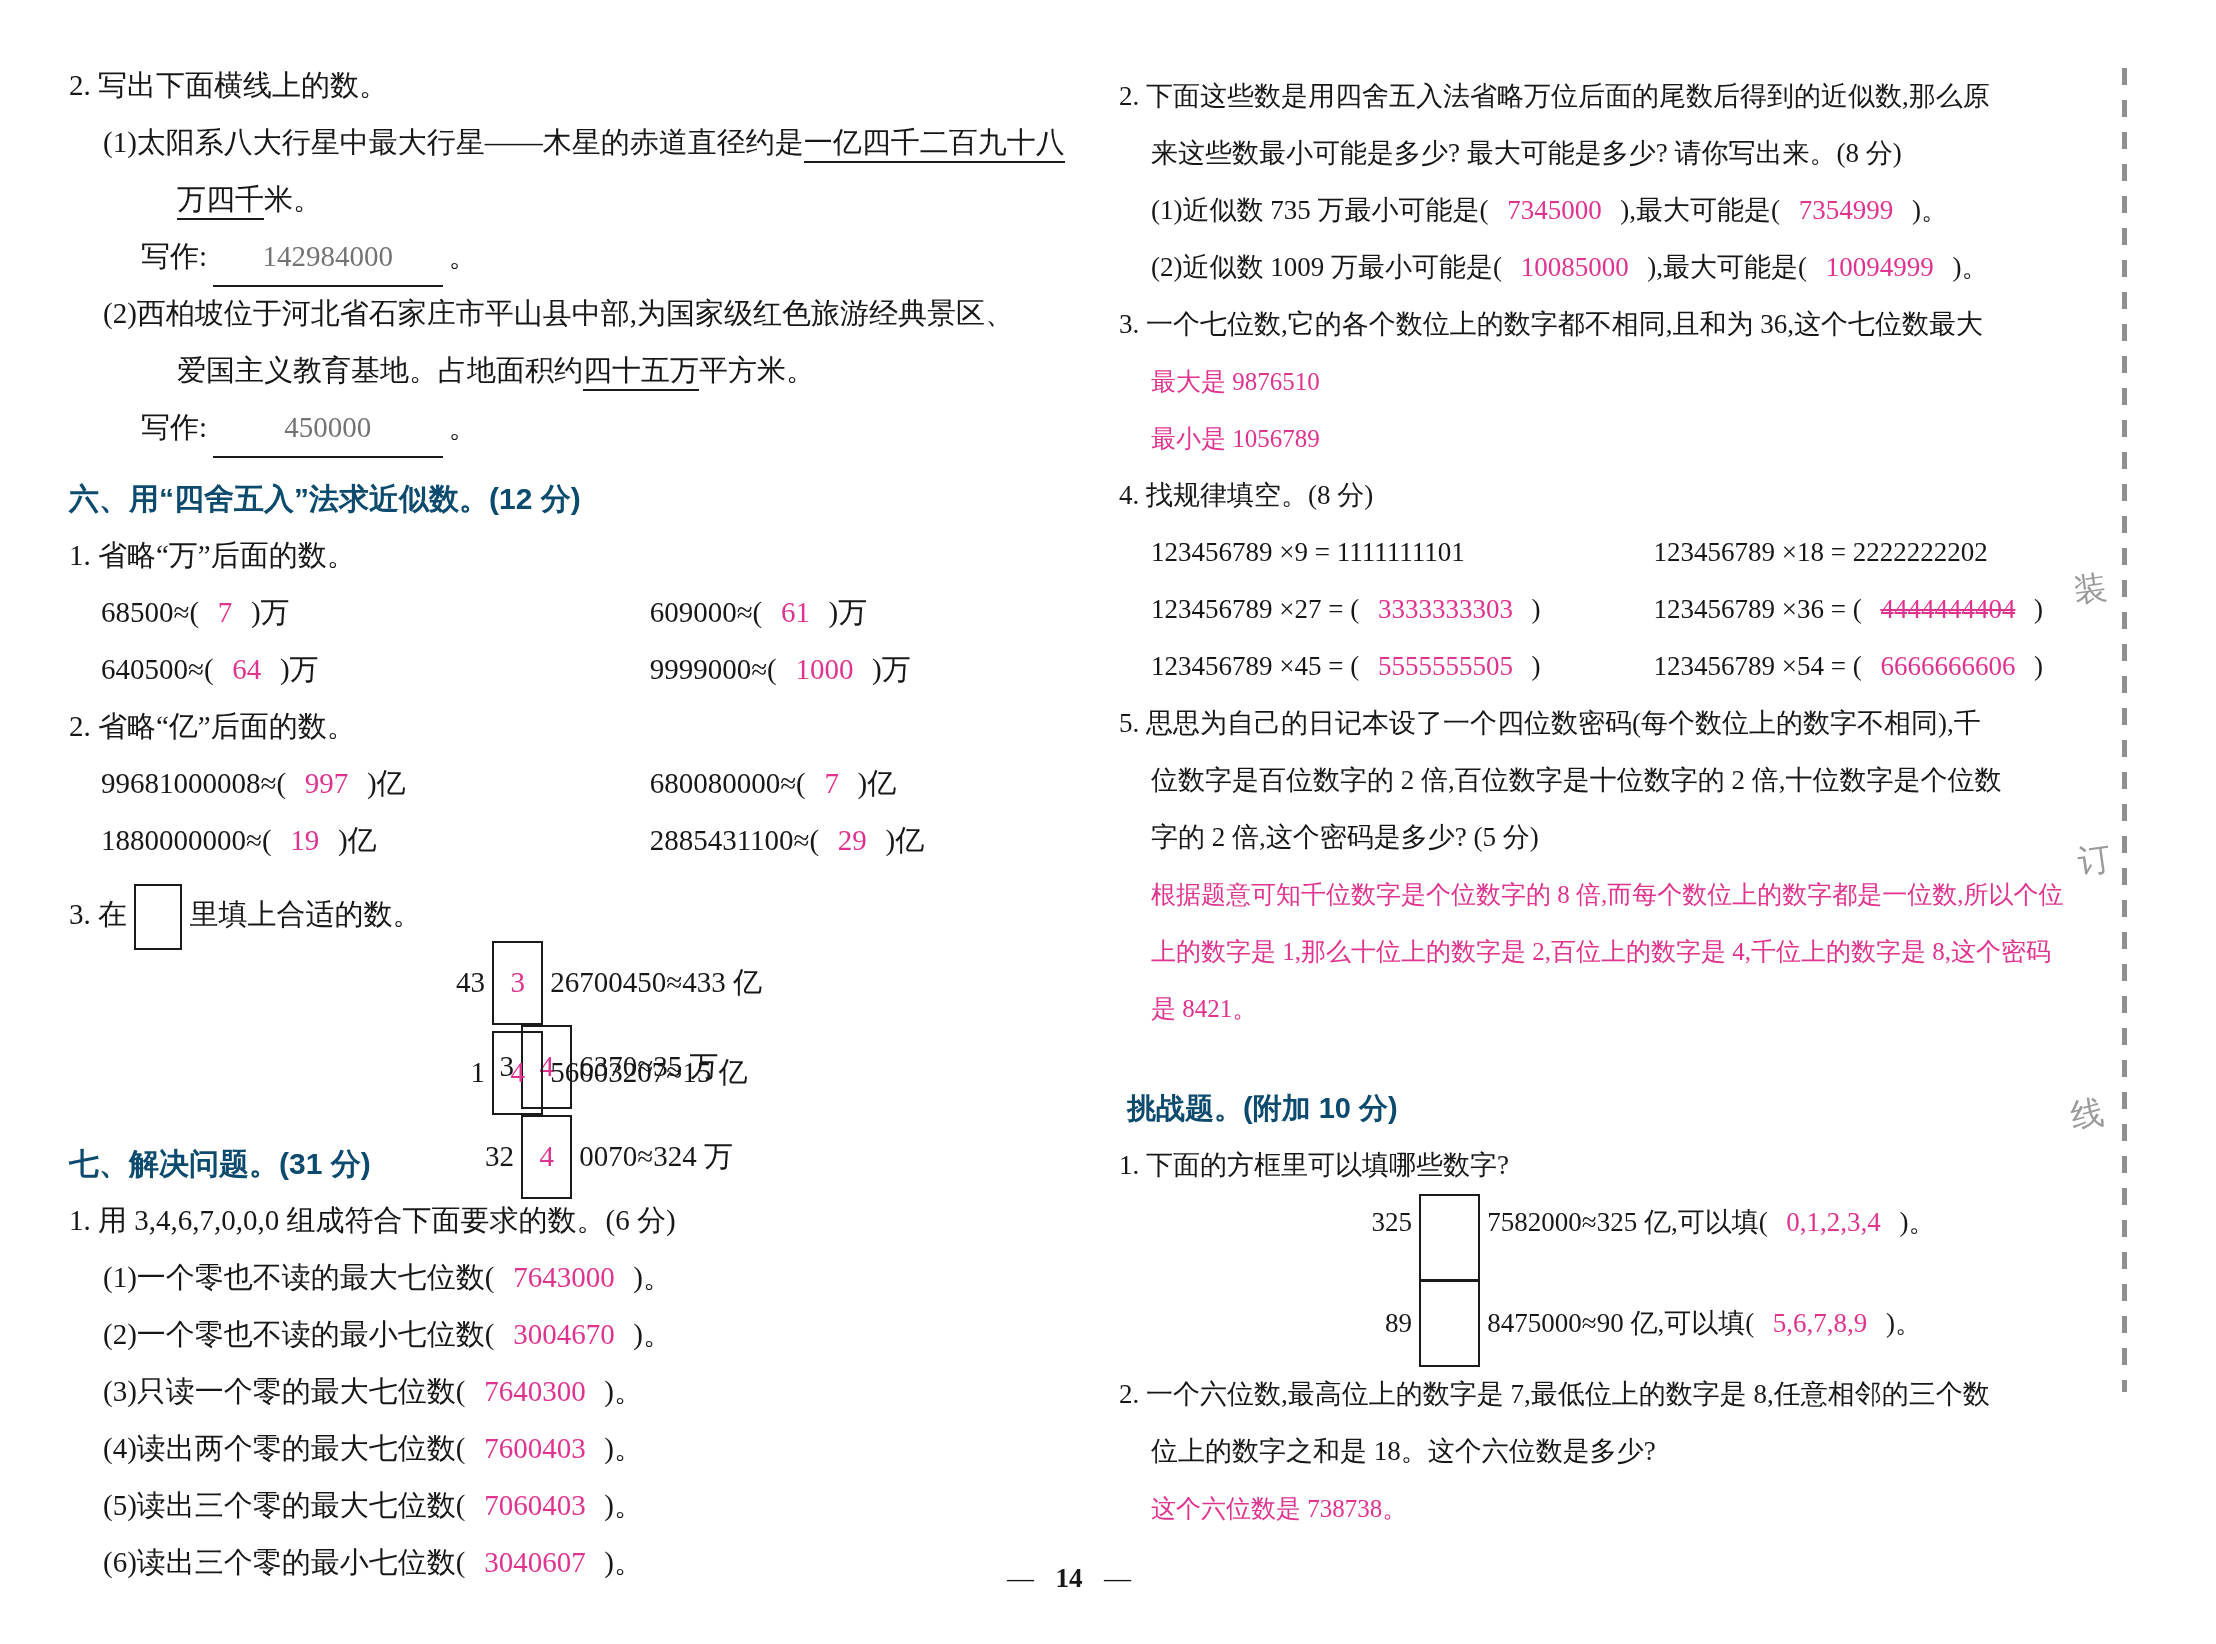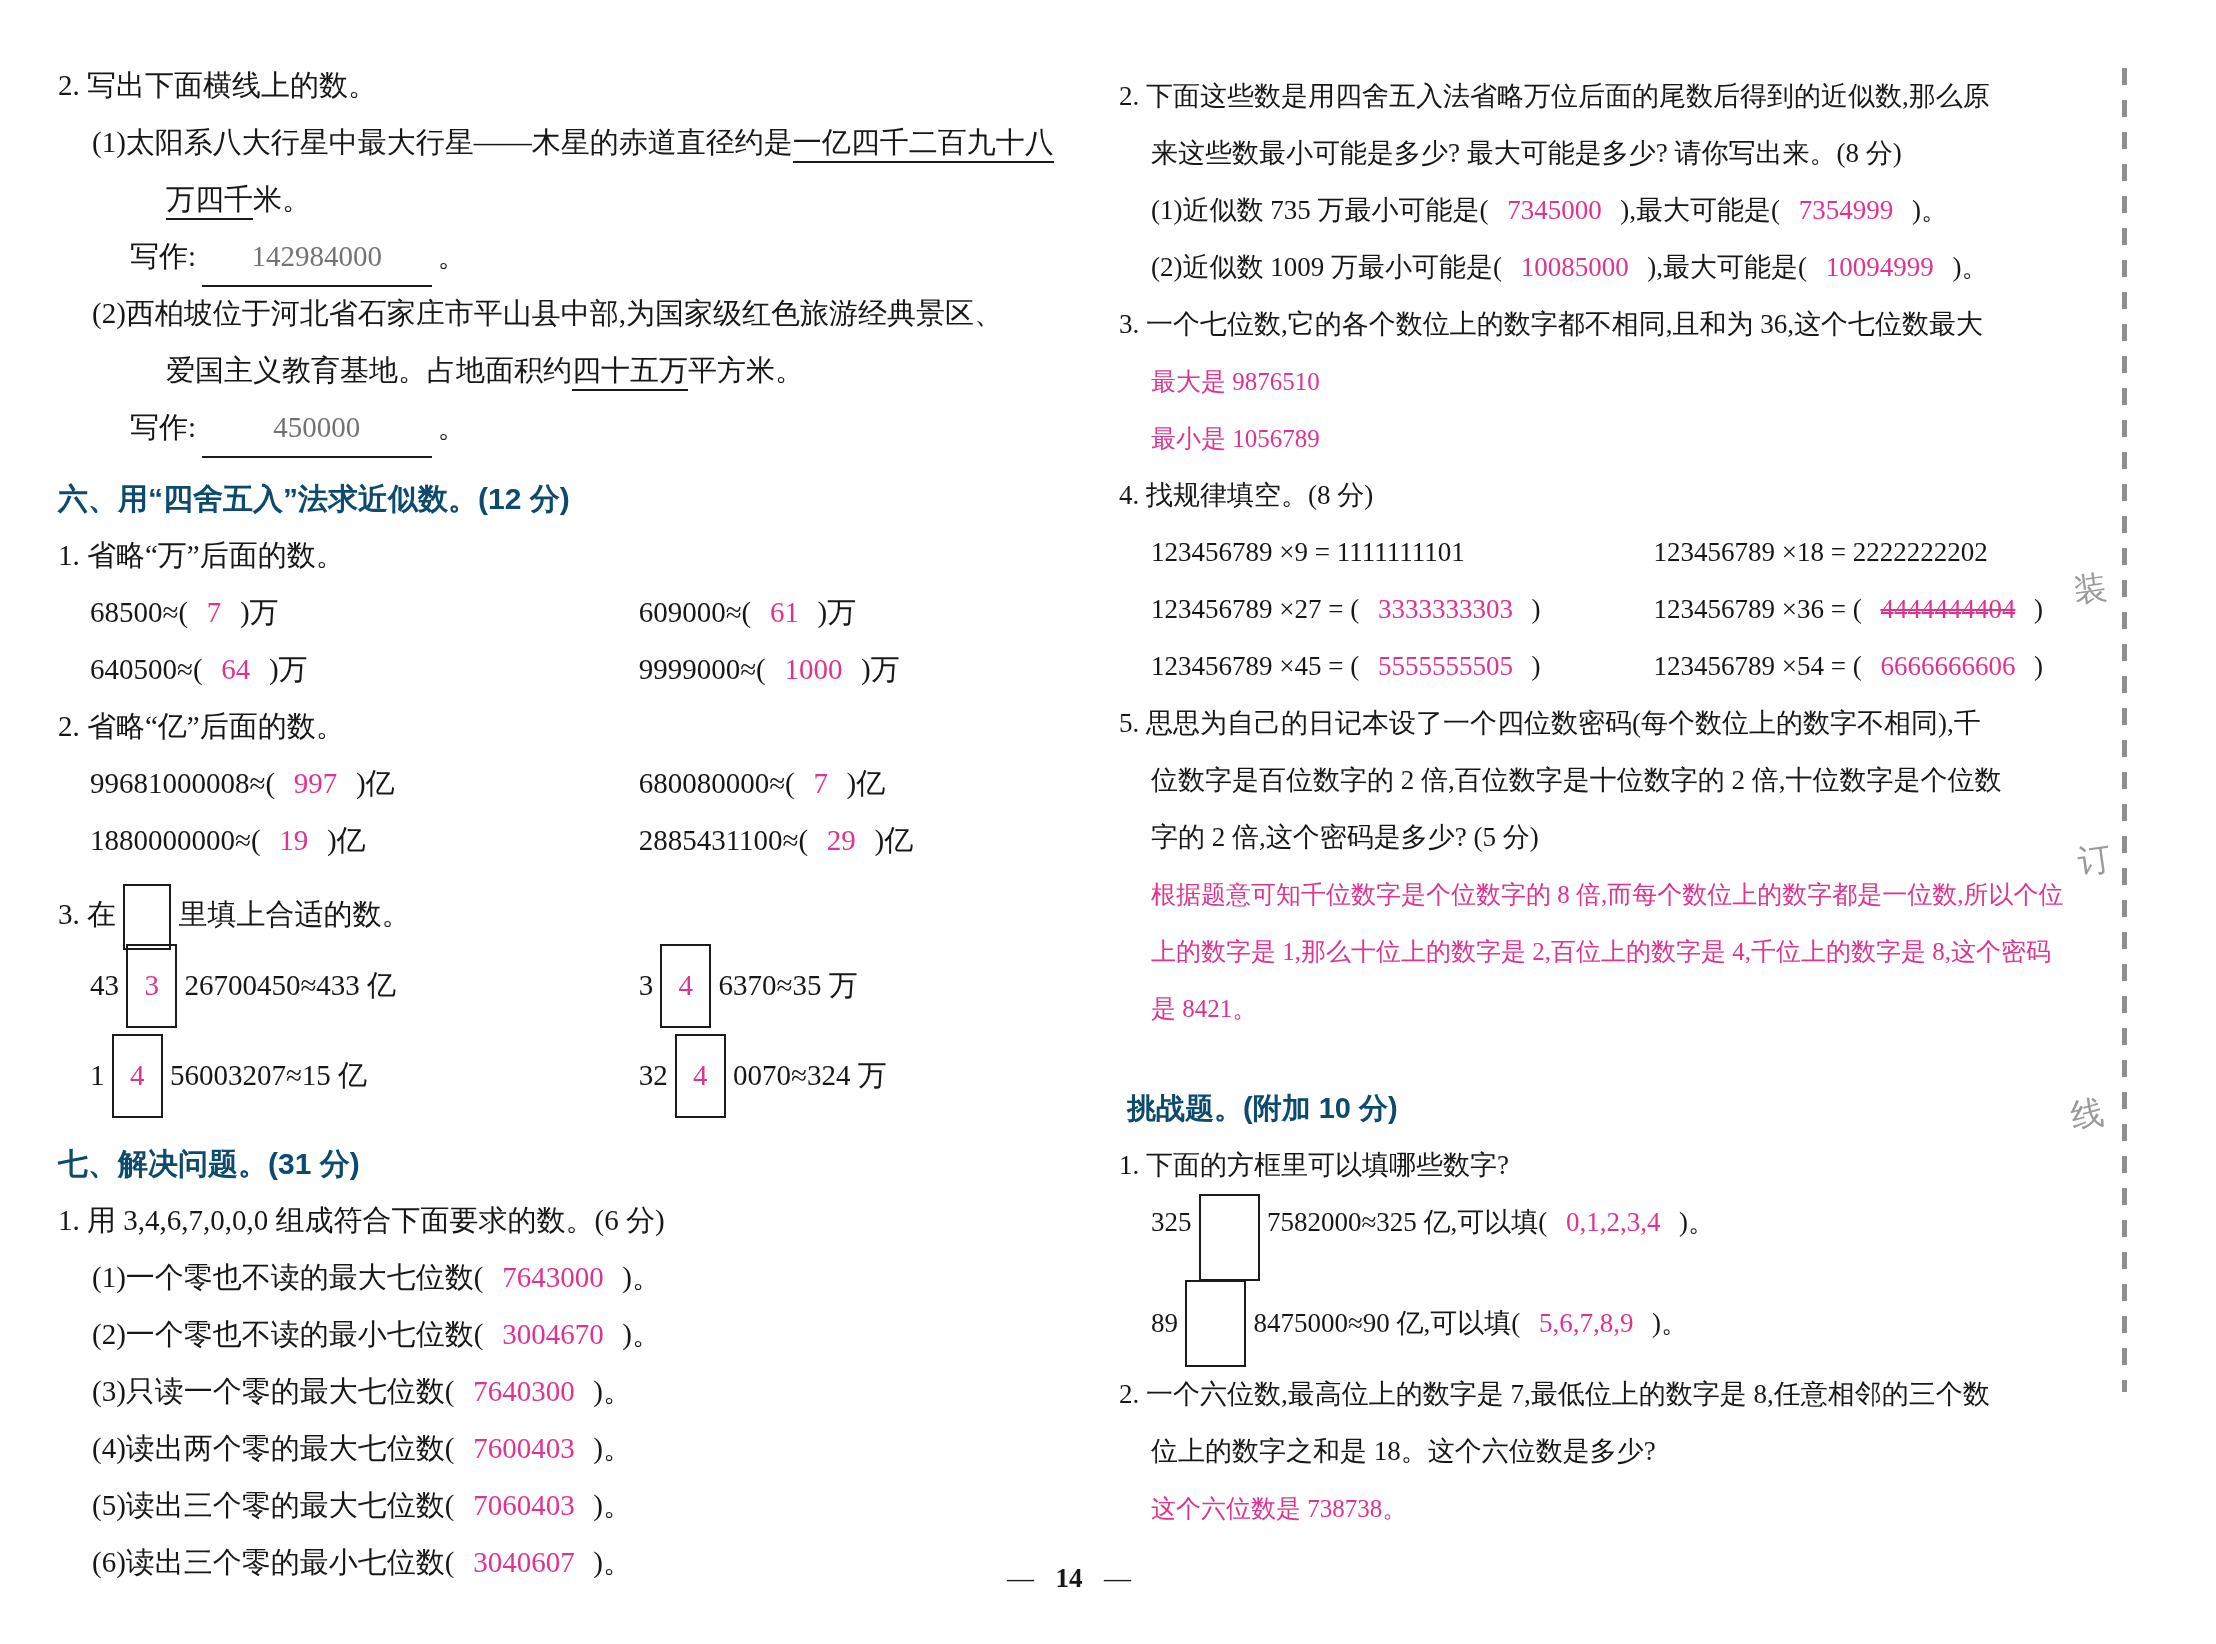--- a/index.html
+++ b/index.html
@@ -5,21 +5,21 @@
   html,body{margin:0;padding:0;background:#e8e8e8;}
   #page{
     position:relative;
     width:2216px;height:1645px;
     background:#ffffff;
     font-family:"Liberation Serif","DejaVu Serif",serif;
     color:#171717;
     overflow:hidden;
   }
   .col{position:absolute;}
-  #col-left{left:58px;top:57px;width:1048px;}
+  #col-left{left:69px;top:57px;width:1048px;}
   #col-right{left:1119px;top:68px;width:1037px;}
 
   .line{white-space:nowrap;font-size:29px;line-height:57px;height:57px;}
   #col-right .line{font-size:27px;}
 
   .ind-item{padding-left:34px;}      
   .ind-cont{padding-left:108px;}     
   .ind-write{padding-left:72px;}    
   .ind-small{padding-left:32px;}
   .mt20{margin-top:14.3px;}
@@ -40,21 +40,21 @@
   .wline{
     display:inline-block;min-width:230px;text-align:center;
     border-bottom:2.2px solid #1b1b1b;margin:0 5.7px;
   }
 
   .pair{display:flex;}
   .pair .c1{flex:0 0 54%;}
   .pair .c2{flex:1;}
   #col-right .pair .c1{flex:0 0 50%;}
 
-  .boxrow{display:flex;align-items:center;height:90px;}
+  .boxrow{display:flex;align-items:center;height:90px;flex-direction:column;}
   .boxrow .c1{flex:0 0 54%;display:flex;align-items:center;}
   .boxrow .c2{flex:1;display:flex;align-items:center;}
 
   .box{
     display:inline-flex;align-items:center;justify-content:center;
     width:47px;height:80px;border:2.2px solid #1b1b1b;
     margin:0 7.2px;color:#e0338f;font-size:29px;flex:0 0 auto;
   }
   .box.small{width:44px;height:62px;vertical-align:middle;display:inline-flex;}
   .box.empty{width:57px;height:83px;}

